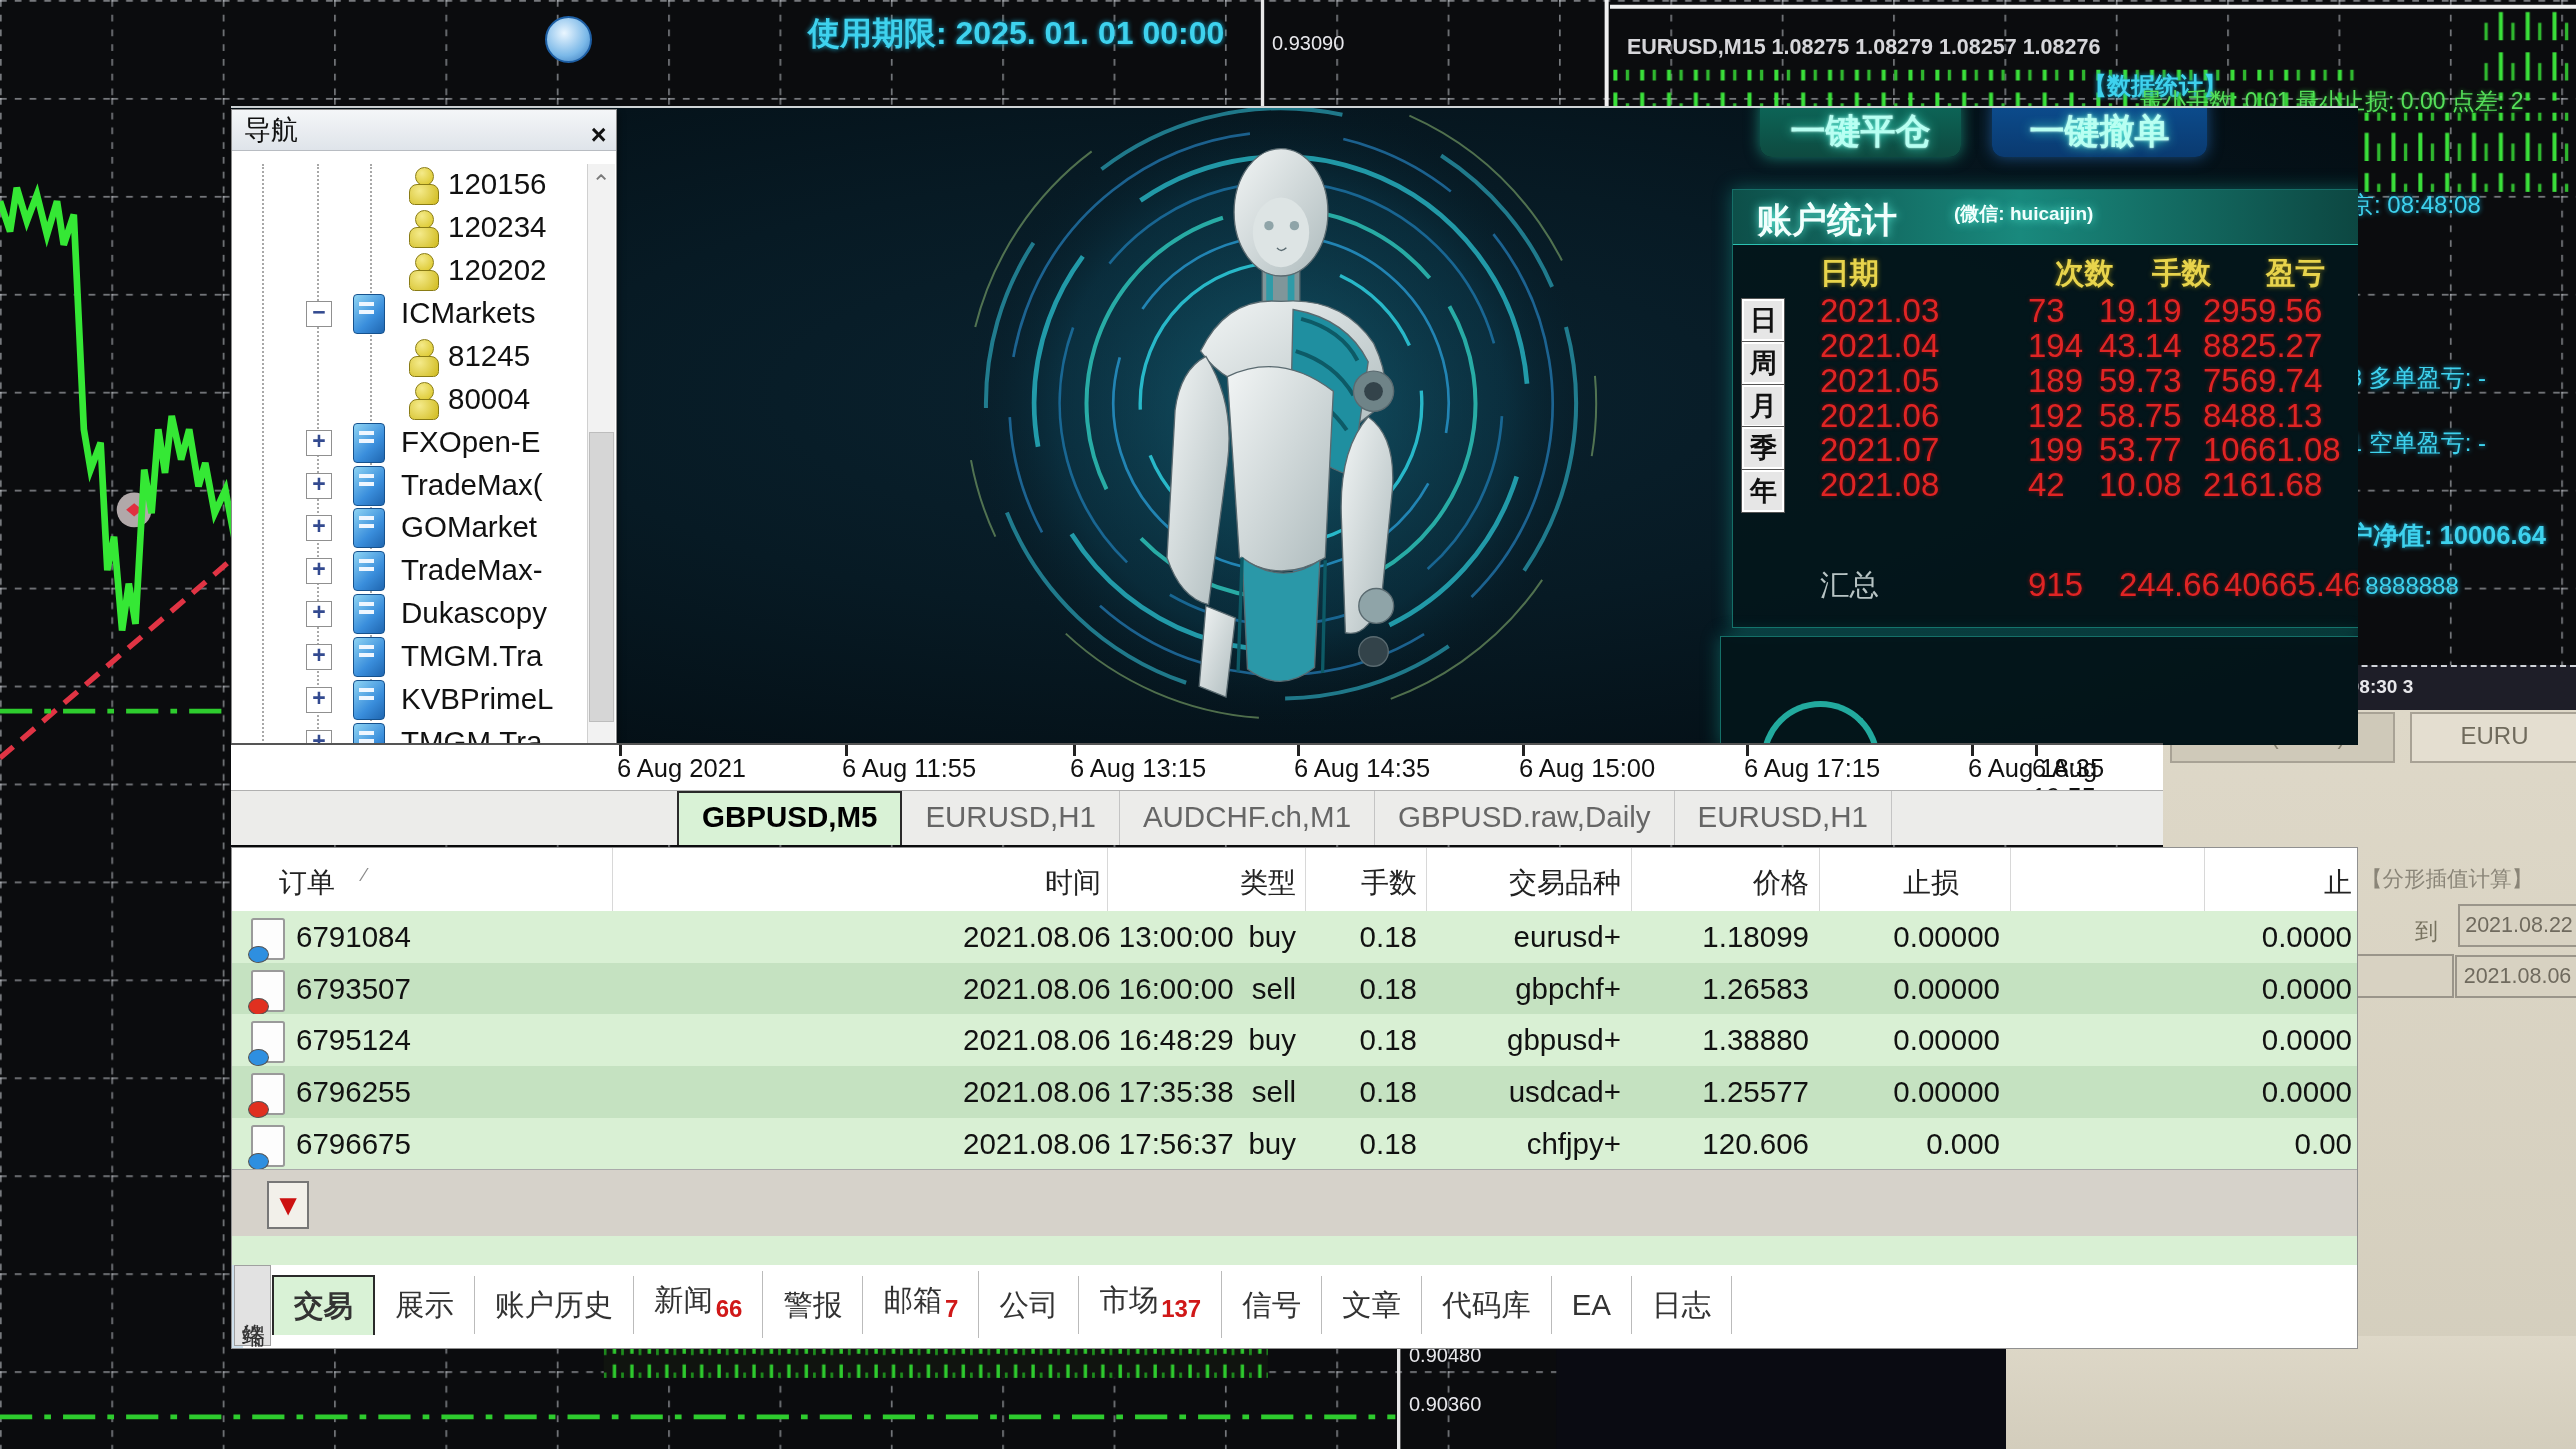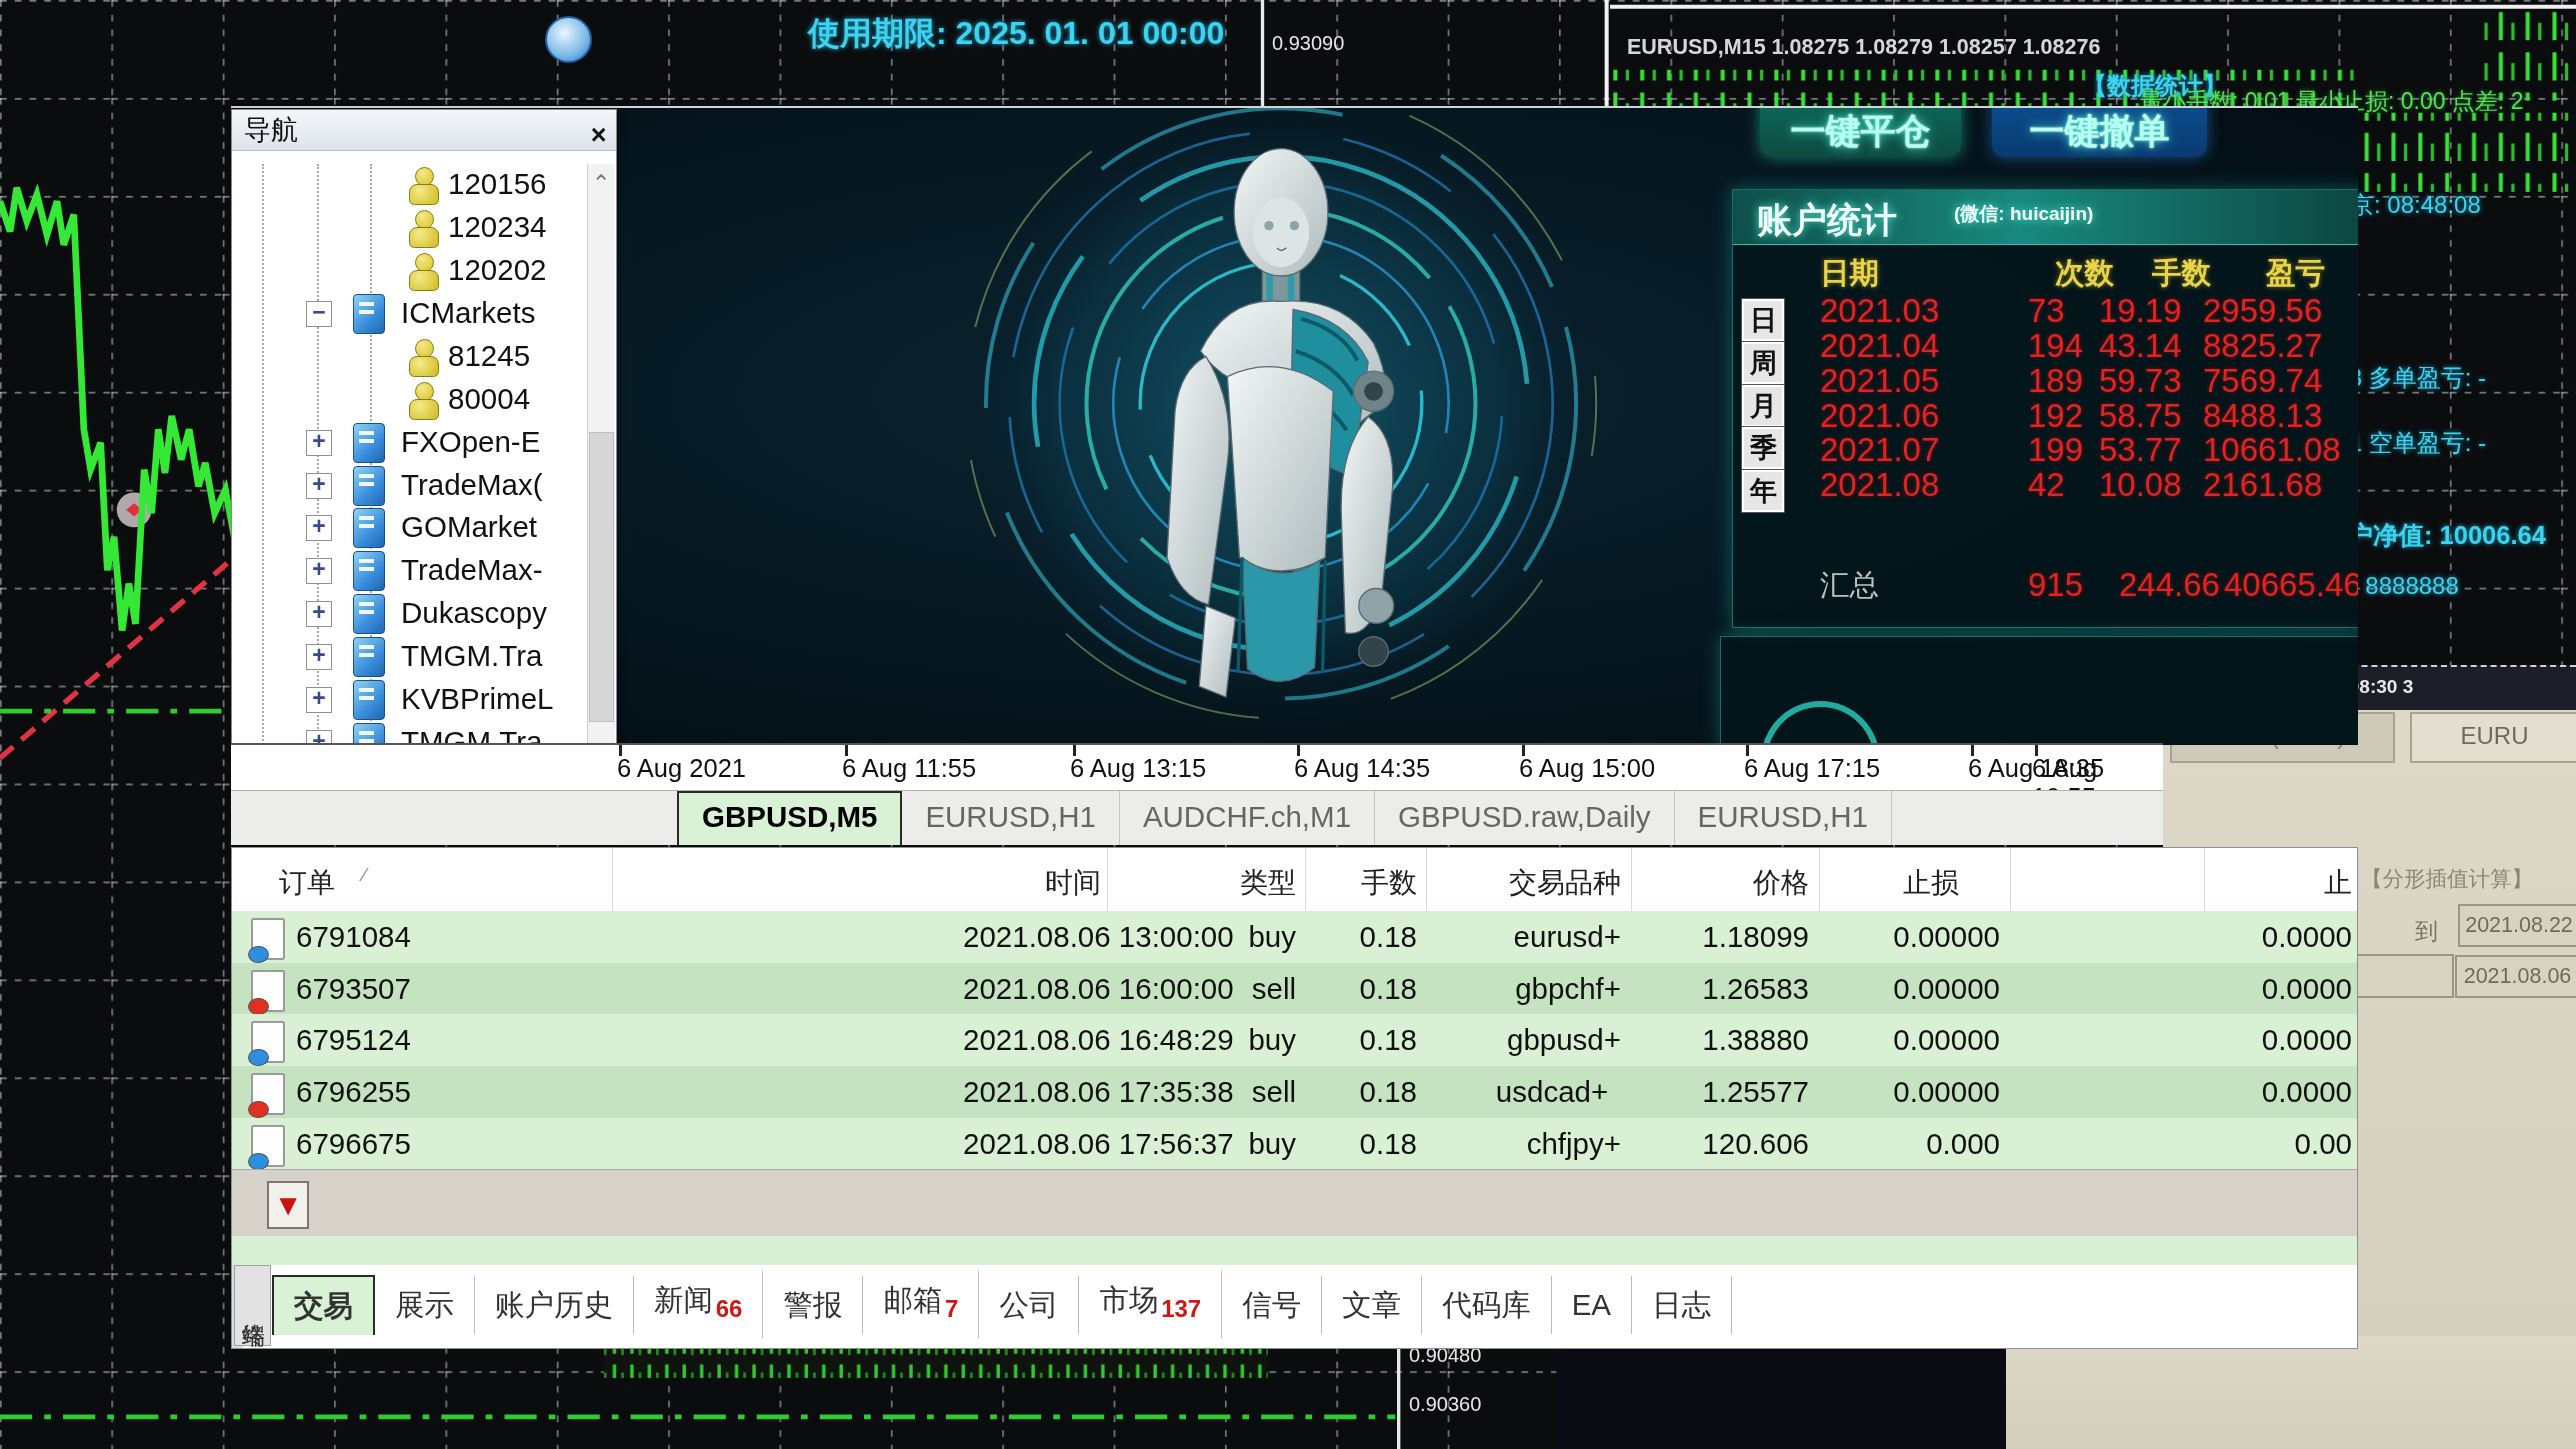--- a/index.html
+++ b/index.html
@@ -441,21 +441,21 @@
           <div class="cell" style="left: 1439px; width: 138px; text-align: right;">1.38880</div>
           <div class="cell" style="left: 1630px; width: 138px; text-align: right;">0.00000</div>
           <div class="cell" style="left: 2019px; width: 101px; text-align: right;">0.0000</div>
         </div>
         <div class="order-row even" style="top: 155px;">
           <div class="doc sell"></div>
           <div class="cell" style="left: 64px;">6796255</div>
           <div class="cell" style="left: 731px; width: 138px; text-align: right;">2021.08.06 17:35:38</div>
           <div class="cell" style="left: 926px; width: 138px; text-align: right;">sell</div>
           <div class="cell" style="left: 1047px; width: 138px; text-align: right;">0.18</div>
-          <div class="cell" style="left: 1251px; width: 138px; text-align: center;">usdcad+</div>
+          <div class="cell" style="left: 1251px; width: 138px; text-align: right;">usdcad+</div>
           <div class="cell" style="left: 1439px; width: 138px; text-align: right;">1.25577</div>
           <div class="cell" style="left: 1630px; width: 138px; text-align: right;">0.00000</div>
           <div class="cell" style="left: 2019px; width: 101px; text-align: right;">0.0000</div>
         </div>
         <div class="order-row odd" style="top: 207px;">
           <div class="doc buy"></div>
           <div class="cell" style="left: 64px;">6796675</div>
           <div class="cell" style="left: 731px; width: 138px; text-align: right;">2021.08.06 17:56:37</div>
           <div class="cell" style="left: 926px; width: 138px; text-align: right;">buy</div>
           <div class="cell" style="left: 1047px; width: 138px; text-align: right;">0.18</div>

